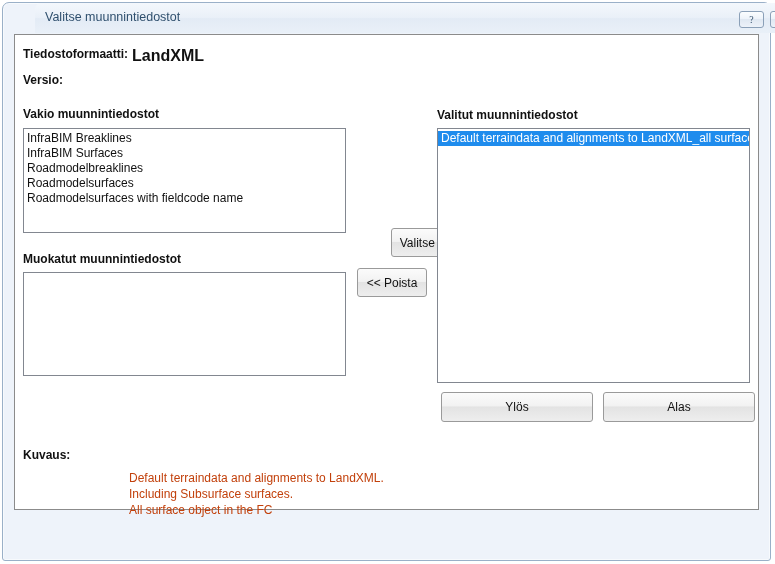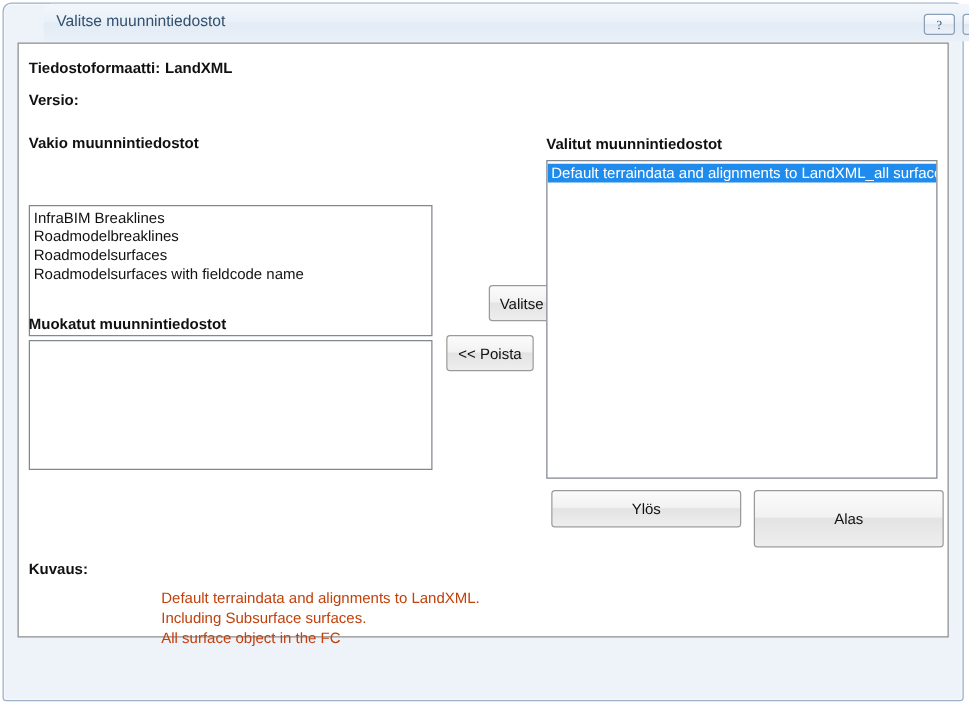--- a/index.html
+++ b/index.html
@@ -82,21 +82,21 @@
   .lbl {
     position: absolute;
     font-weight: bold;
     font-size: 12px;
     color: #111;
     white-space: nowrap;
   }
   .val {
     position: absolute;
     font-weight: bold;
-    font-size: 12px;
+    font-size: 16px;
     color: #111;
     white-space: nowrap;
   }
 
   
   .listbox {
     position: absolute;
     background: #ffffff;
     border: 1px solid #828790;
     box-sizing: border-box;
@@ -178,23 +178,24 @@
 
   <div class="panel">
 
     <div class="lbl" style="left:8px; top:12px;">Tiedostoformaatti:</div>
     <div class="val" style="left:117px; top:12px;">LandXML</div>
 
     <div class="lbl" style="left:8px; top:38px;">Versio:</div>
     <div class="val" style="left:117px; top:38px;"></div>
 
     <div class="lbl" style="left:8px; top:72px;">Vakio muunnintiedostot</div>
-    <div class="listbox" style="left:8px; top:93px; width:323px; height:105px;margin-top:36px;">
+    <div class="listbox" style="left:8px; top:93px; width:323px; height:105px;">
       <div class="list-inner">
         <div class="row">InfraBIM Breaklines</div>
+        <div class="row">InfraBIM Surfaces</div>
         <div class="row">Roadmodelbreaklines</div>
         <div class="row">Roadmodelsurfaces</div>
         <div class="row">Roadmodelsurfaces with fieldcode name</div>
       </div>
     </div>
 
     <div class="lbl" style="left:8px; top:217px;">Muokatut muunnintiedostot</div>
     <div class="listbox" style="left:8px; top:237px; width:323px; height:104px;">
       <div class="list-inner"></div>
     </div>
@@ -209,21 +210,21 @@
     <div class="lbl" style="left:422px; top:73px;">Valitut muunnintiedostot</div>
     <div class="listbox" style="left:422px; top:93px; width:313px; height:255px;">
       <div class="list-inner">
         <div class="row sel">Default terraindata and alignments to LandXML_all surfaces</div>
       </div>
     </div>
 
     <div class="btn" style="left:426px; top:357px; width:152px; height:30px;align-items:center;">
       <span>Ylös</span>
     </div>
-    <div class="btn" style="left:588px; top:357px; width:152px; height:46px;">
+    <div class="btn" style="left:588px; top:357px; width:152px; height:30px;">
       <span>Alas</span>
     </div>
 
     <div class="lbl" style="left:8px; top:413px;">Kuvaus:</div>
     <div class="desc" style="left:114px; top:435px; width:600px;">Default terraindata and alignments to LandXML.
 Including Subsurface surfaces.
 All surface object in the FC</div>
 
   </div>
 

